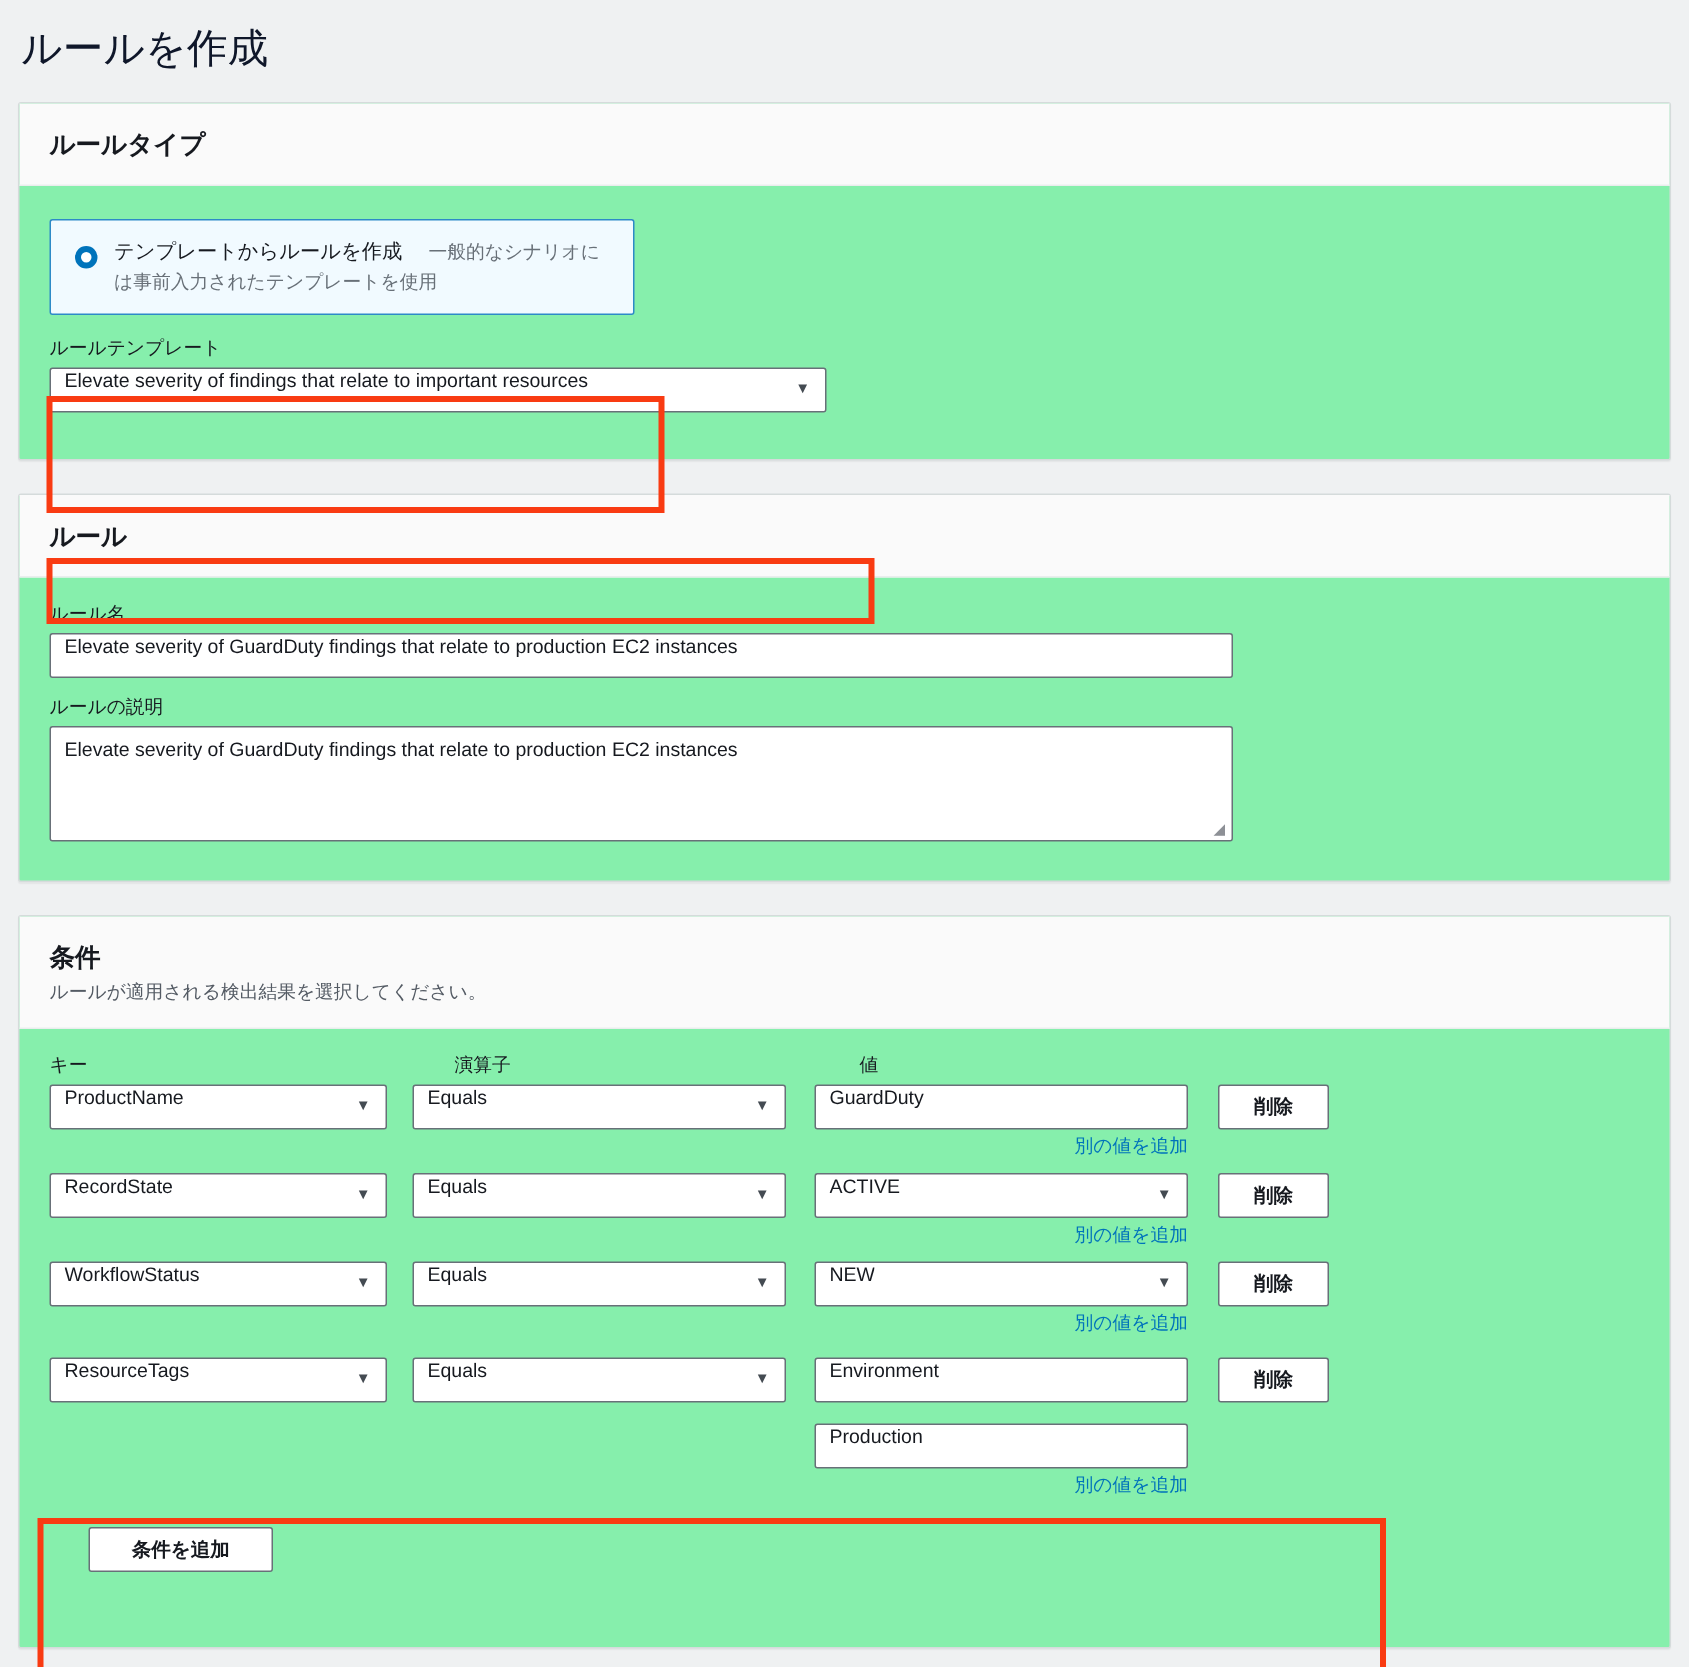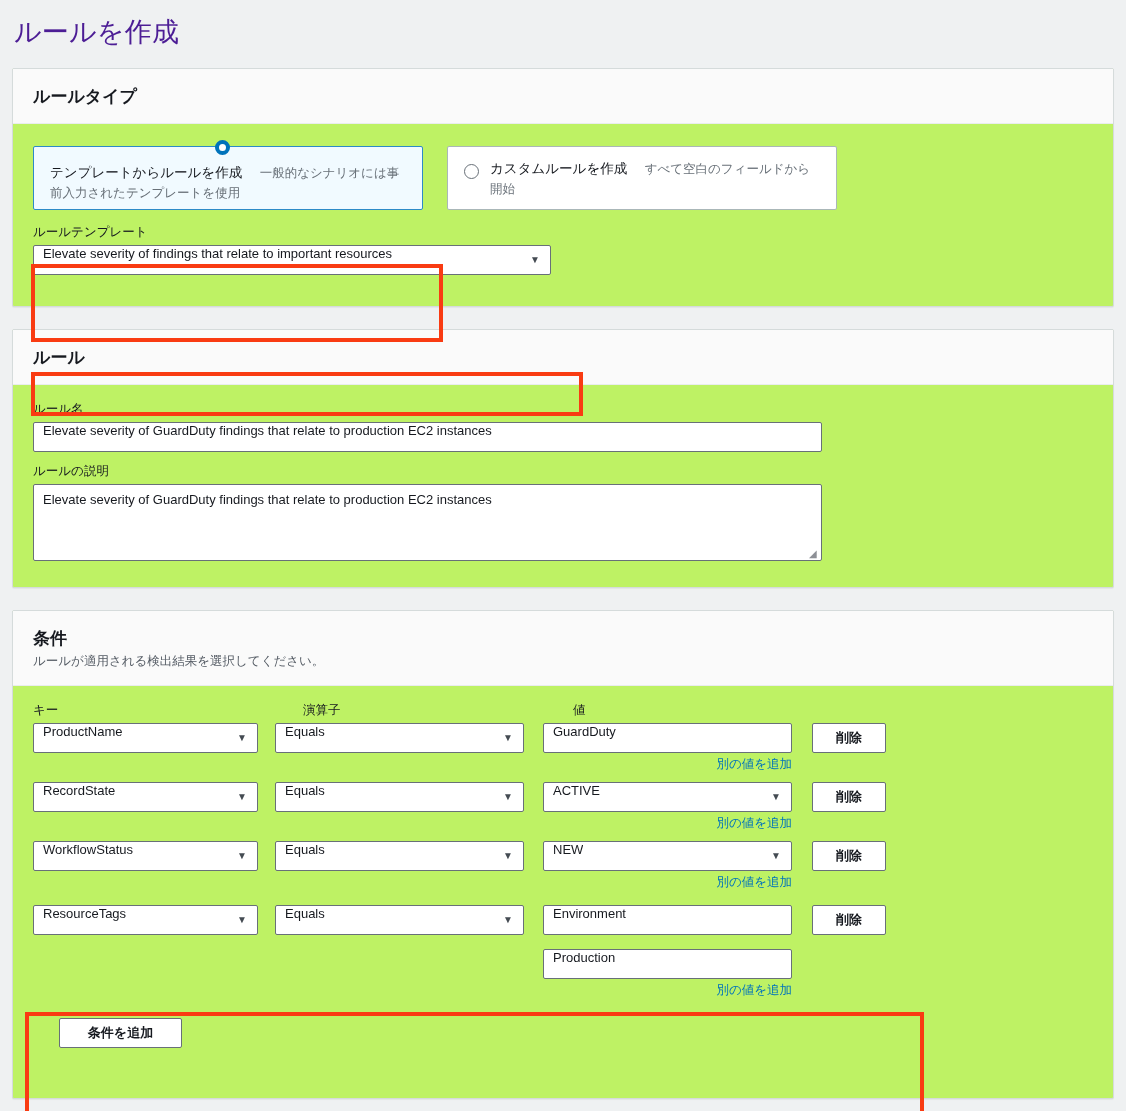--- a/index.html
+++ b/index.html
@@ -11,31 +11,31 @@
     height: 1111px;
     background: #eff1f2;
     font-family: "Liberation Sans", "DejaVu Sans", sans-serif;
     color: #16191f;
     overflow: hidden;
   }
 
   .page-title {
     font-size: 27px;
     font-weight: 400;
-    color: #4c1d95;
+    color: #0f172a;
     margin: 0;
     padding: 14px 0 0 14px;
     letter-spacing: .2px;
   }
 
   .panel {
     position: absolute;
     left: 12px;
     width: 1102px;
-    background: #bef264;
+    background: #86efac;
     border: 1px solid #d5dbdb;
     border-radius: 2px;
     box-shadow: 0 1px 1px rgba(0,0,0,.05);
   }
   .panel-header {
     background: #fafafa;
     border-bottom: 1px solid #eaeded;
     padding: 16px 20px 15px 20px;
   }
   .panel-header h2 {
@@ -68,21 +68,20 @@
     border-radius: 2px;
     background: #ffffff;
     display: flex;
     align-items: center;
     padding: 0 16px;
     position: relative;
   }
   .radio-card.selected {
     border-color: #2d8ac7;
     background: #f1faff;
-    flex-direction: column;
   }
   .radio-mark {
     width: 15px; height: 15px;
     border-radius: 50%;
     border: 1px solid #687078;
     background: #fff;
     flex: 0 0 auto;
     margin-right: 11px;
     position: relative;
     top: -7px;
@@ -244,27 +243,20 @@
 
     <div class="radio-row">
       <div class="radio-card selected">
         <span class="radio-mark"></span>
         <span class="radio-texts">
           <span class="radio-label">テンプレートからルールを作成</span>
           <span class="radio-desc">一般的なシナリオには事前入力されたテンプレートを使用</span>
         </span>
       </div>
 
-      <div class="radio-card">
-        <span class="radio-mark"></span>
-        <span class="radio-texts">
-          <span class="radio-label">カスタムルールを作成</span>
-          <span class="radio-desc">すべて空白のフィールドから開始</span>
-        </span>
-      </div>
     </div>
 
     <div class="tmpl-block">
       <label class="field-label">ルールテンプレート</label>
       <div class="ctl select-tmpl">
         <span class="txt">Elevate severity of findings that relate to important resources</span>
         <span class="caret">▼</span>
       </div>
     </div>
 

